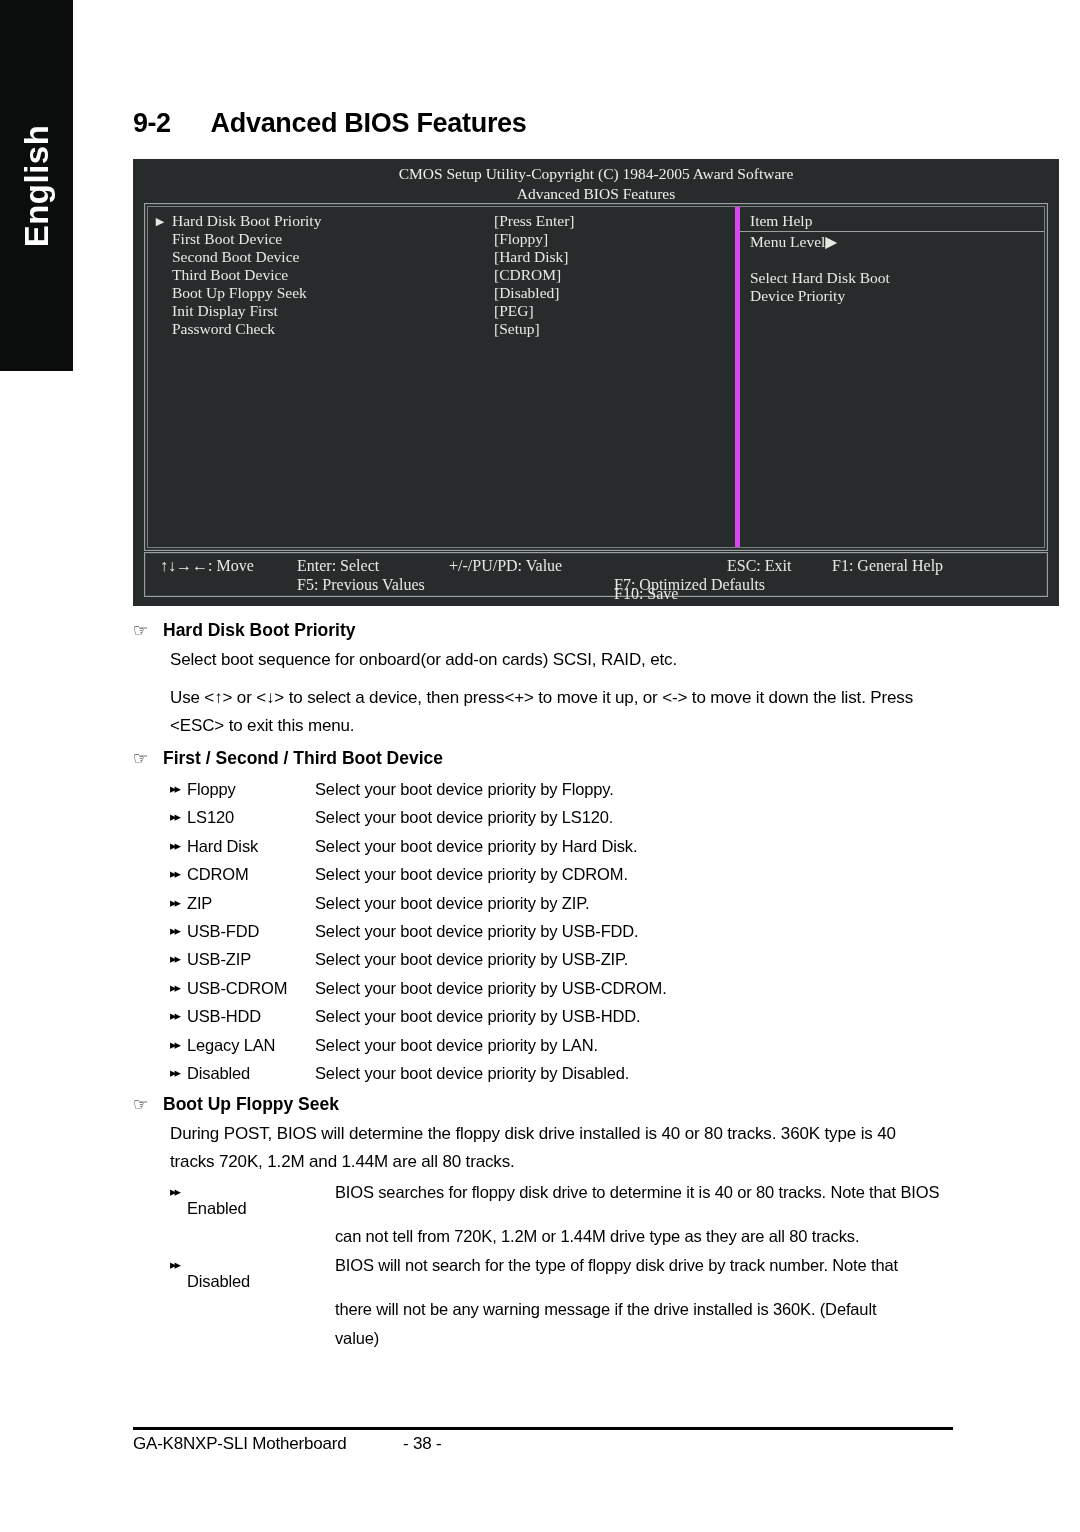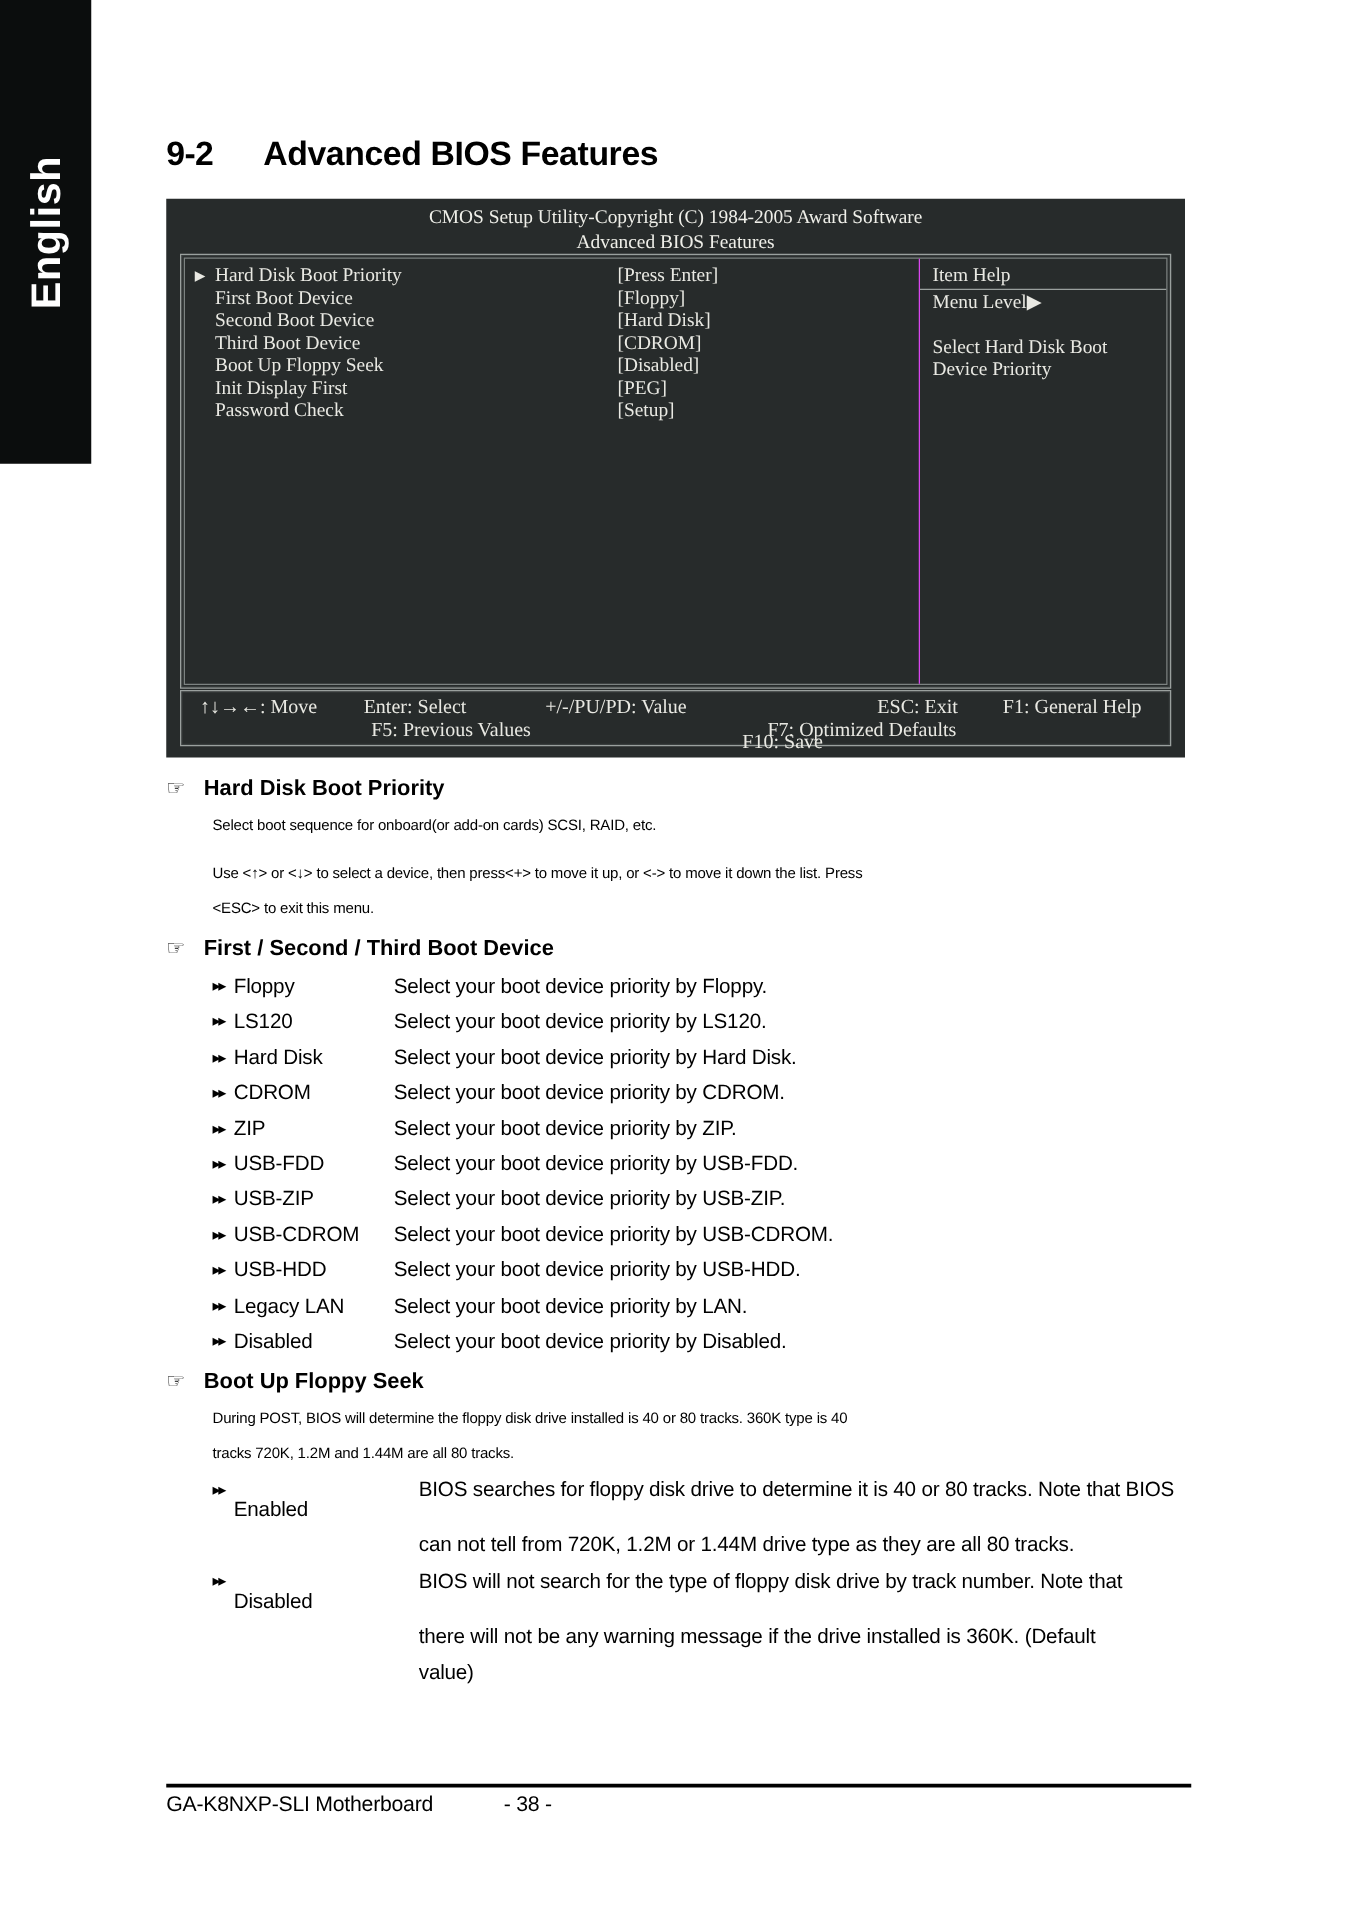--- a/index.html
+++ b/index.html
@@ -57,21 +57,21 @@
     font-weight: bold;
     margin-left: 40px;
     letter-spacing: -0.3px;
   }
 
   
   #bios-screen {
     position: absolute;
     left: 133px;
     top: 159px;
-    width: 815px;
+    width: 926px;
     height: 447px;
     background: #272b2b;
     font-family: "Liberation Serif", serif;
     color: #e9e9e3;
     box-sizing: border-box;
   }
   #bios-titlebar {
     padding-top: 5px;
     text-align: center;
     line-height: 1.27;
@@ -99,21 +99,21 @@
   }
   #bios-left-pane {
     position: relative;
     width: 587px;
     box-sizing: border-box;
     padding: 5px 0 0 0;
   }
   #bios-right-pane {
     position: relative;
     flex: 1;
-    border-left: 1px solid #d946ef;
+    border-left: 5px solid #d946ef;
     box-sizing: border-box;
     padding: 5px 0 0 0;
   }
 
   .bios-row {
     display: flex;
     line-height: 18px;
     height: 18px;
     font-size: 15.5px;
   }
@@ -182,21 +182,21 @@
   }
   .hand-icon {
     width: 30px;
     font-size: 17px;
     font-weight: normal;
     line-height: 1;
   }
 
   .para {
     position: absolute;
-    font-size: 12px;
+    font-size: 17px;
     line-height: 28px;
     letter-spacing: -0.15px;
   }
 
   .deflist {
     position: absolute;
   }
   .deflist .drow {
     display: flex;
     font-size: 16.5px;

